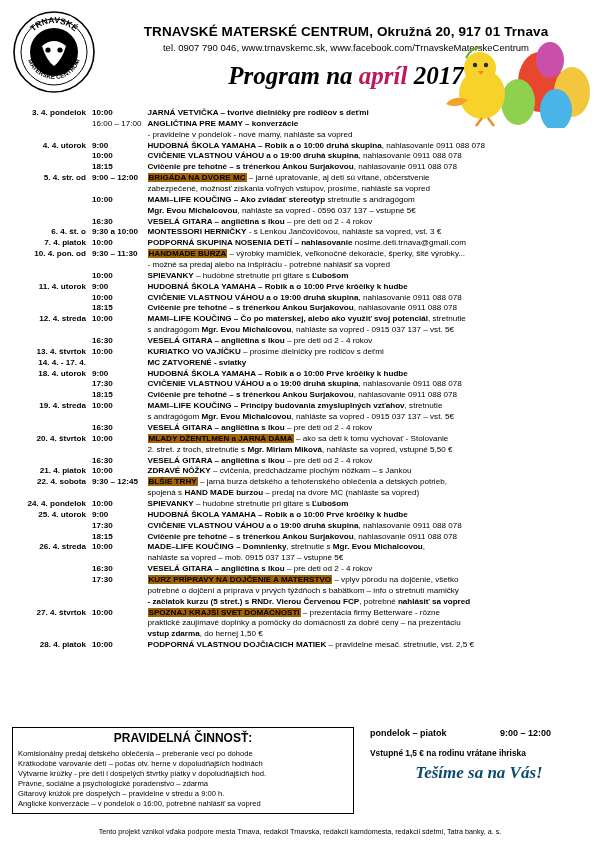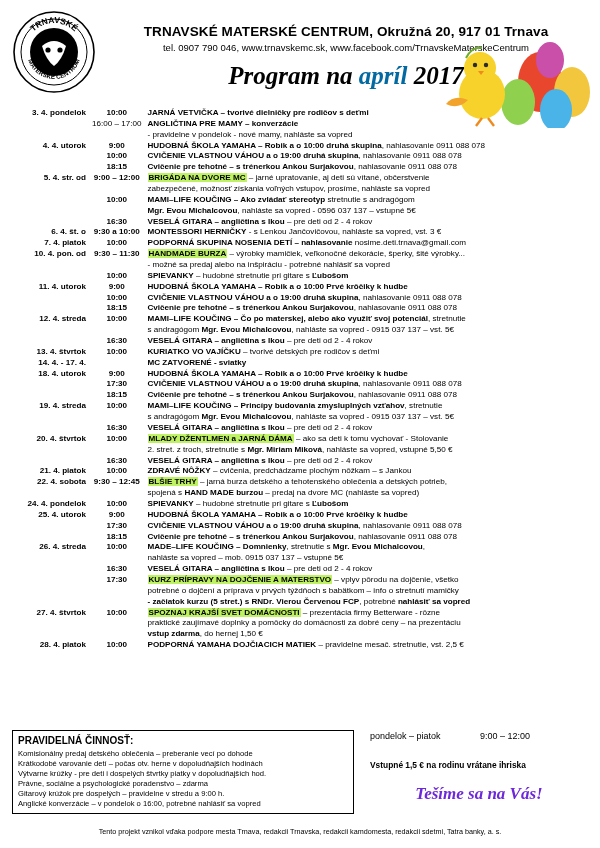--- a/index.html
+++ b/index.html
@@ -53,21 +53,21 @@
     margin-top: 3px;
   }
   .program-title {
     text-align: center;
     font-family: "Liberation Serif", serif;
     font-style: italic;
     font-weight: bold;
     font-size: 25px;
     margin-top: 9px;
   }
-  .program-title .month { color: #0369a1; }
+  .program-title .month { color: #be185d; }
   
   .easter {
     position: absolute;
     right: -4px;
     top: 30px;
     width: 170px;
     height: 86px;
   }
   
   .program {
@@ -83,30 +83,30 @@
   }
   .c-date {
     width: 74px;
     text-align: right;
     padding-right: 6px !important;
     white-space: nowrap;
     font-weight: bold;
   }
   .c-time {
     width: 44px;
-    text-align: center;
+    text-align: left;
     padding-right: 6px !important;
     white-space: nowrap;
     font-weight: bold;
   }
   .c-time.light { font-weight: normal; }
   .c-desc { text-align: left; }
   .b { font-weight: bold; }
   .hl {
-    background: #bef264;
+    background: #a16207;
     font-weight: bold;
     padding: 0 1px;
   }
   
   .bottom {
     position: absolute;
     left: 12px;
     right: 12px;
     bottom: 34px;
     display: flex;
@@ -114,57 +114,57 @@
     align-items: flex-start;
   }
   .box-left {
     flex: 0 0 330px;
     border: 1px solid #000;
     padding: 3px 5px 4px 5px;
     font-size: 7.6px;
     line-height: 1.32;
   }
   .box-left .title {
-    text-align: left;
-    font-weight: bold;
-    font-size: 10px;
+    text-align: center;
+    font-weight: bold;
+    font-size: 12px;
     margin-bottom: 2px;
   }
   .box-right {
     flex: 1 1 auto;
     font-size: 9px;
     line-height: 1.45;
     padding-left: 6px;
     position: relative;
   }
   .box-right .r-title {
     font-weight: bold;
     font-size: 8.6px;
     margin-bottom: 6px;
   }
   .box-right .r-row {
-    font-weight: normal;
+    font-weight: bold;
     font-size: 9px;
     display: flex;
-    gap: 8px;
-    margin-bottom: 16px;
+    gap: 28px;
+    margin-bottom: 7px;
   }
   .box-right .r-row .lbl { min-width: 102px; }
   .box-right .r-note {
     font-weight: bold;
     font-size: 8.4px;
   }
   .tesime {
-    margin-top: 11px;
+    margin-top: 2px;
     text-align: center;
     font-family: "Liberation Serif", serif;
     font-style: italic;
     font-weight: bold;
     font-size: 17px;
-    color: #6d28d9;
+    color: #0c4a6e;
   }
   .footer {
     position: absolute;
     left: 0;
     right: 0;
     bottom: 12px;
     text-align: center;
     font-size: 7.2px;
   }
 </style>
@@ -328,21 +328,21 @@
           <td class="c-desc"><span>s andragógom </span><span class="b">Mgr. Evou Michalcovou</span><span>, nahláste sa vopred - 0915 037 137  – vst. 5€</span></td>
         </tr>
         <tr>
           <td class="c-date"></td>
           <td class="c-time">16:30</td>
           <td class="c-desc"><span class="b">VESELÁ GITARA – angličtina s Ikou</span><span> – pre deti od 2 - 4 rokov</span></td>
         </tr>
         <tr>
           <td class="c-date">13. 4. štvrtok</td>
           <td class="c-time">10:00</td>
-          <td class="c-desc"><span class="b">KURIATKO VO VAJÍČKU</span><span> – tvorivé detských pre rodičov s deťmi</span></td>
+          <td class="c-desc"><span class="b">KURIATKO VO VAJÍČKU</span><span> – prosíme dielničky pre rodičov s deťmi</span></td>
         </tr>
         <tr>
           <td class="c-date">14. 4. - 17. 4.</td>
           <td class="c-time"></td>
           <td class="c-desc"><span class="b">MC ZATVORENÉ - sviatky</span></td>
         </tr>
         <tr>
           <td class="c-date">18. 4. utorok</td>
           <td class="c-time">9:00</td>
           <td class="c-desc"><span class="b">HUDOBNÁ ŠKOLA YAMAHA – Robik a o 10:00 Prvé krôčiky k hudbe</span></td>
@@ -463,21 +463,21 @@
           <td class="c-desc"><span>praktické zaujímavé doplnky a pomôcky do domácnosti za dobré ceny – na prezentáciu</span></td>
         </tr>
         <tr>
           <td class="c-date"></td>
           <td class="c-time"></td>
           <td class="c-desc"><span class="b">vstup zdarma</span><span>, do hernej 1,50 €</span></td>
         </tr>
         <tr>
           <td class="c-date">28. 4. piatok</td>
           <td class="c-time">10:00</td>
-          <td class="c-desc"><span class="b">PODPORNÁ YAMAHA DOJČIACICH MATIEK</span><span> – pravidelne mesač. stretnutie, vst. 2,5 €</span></td>
+          <td class="c-desc"><span class="b">PODPORNÁ VLASTNOU DOJČIACICH MATIEK</span><span> – pravidelne mesač. stretnutie, vst. 2,5 €</span></td>
         </tr>
       </tbody>
   </table>
 
   <div class="bottom">
     <div class="box-left">
       <div class="title">PRAVIDELNÁ ČINNOSŤ:</div>
       <div>
           <div>Komisionálny predaj detského oblečenia – preberanie vecí po dohode</div>
           <div>Krátkodobé varovanie detí – počas otv. herne v dopoludňajších hodinách</div>

